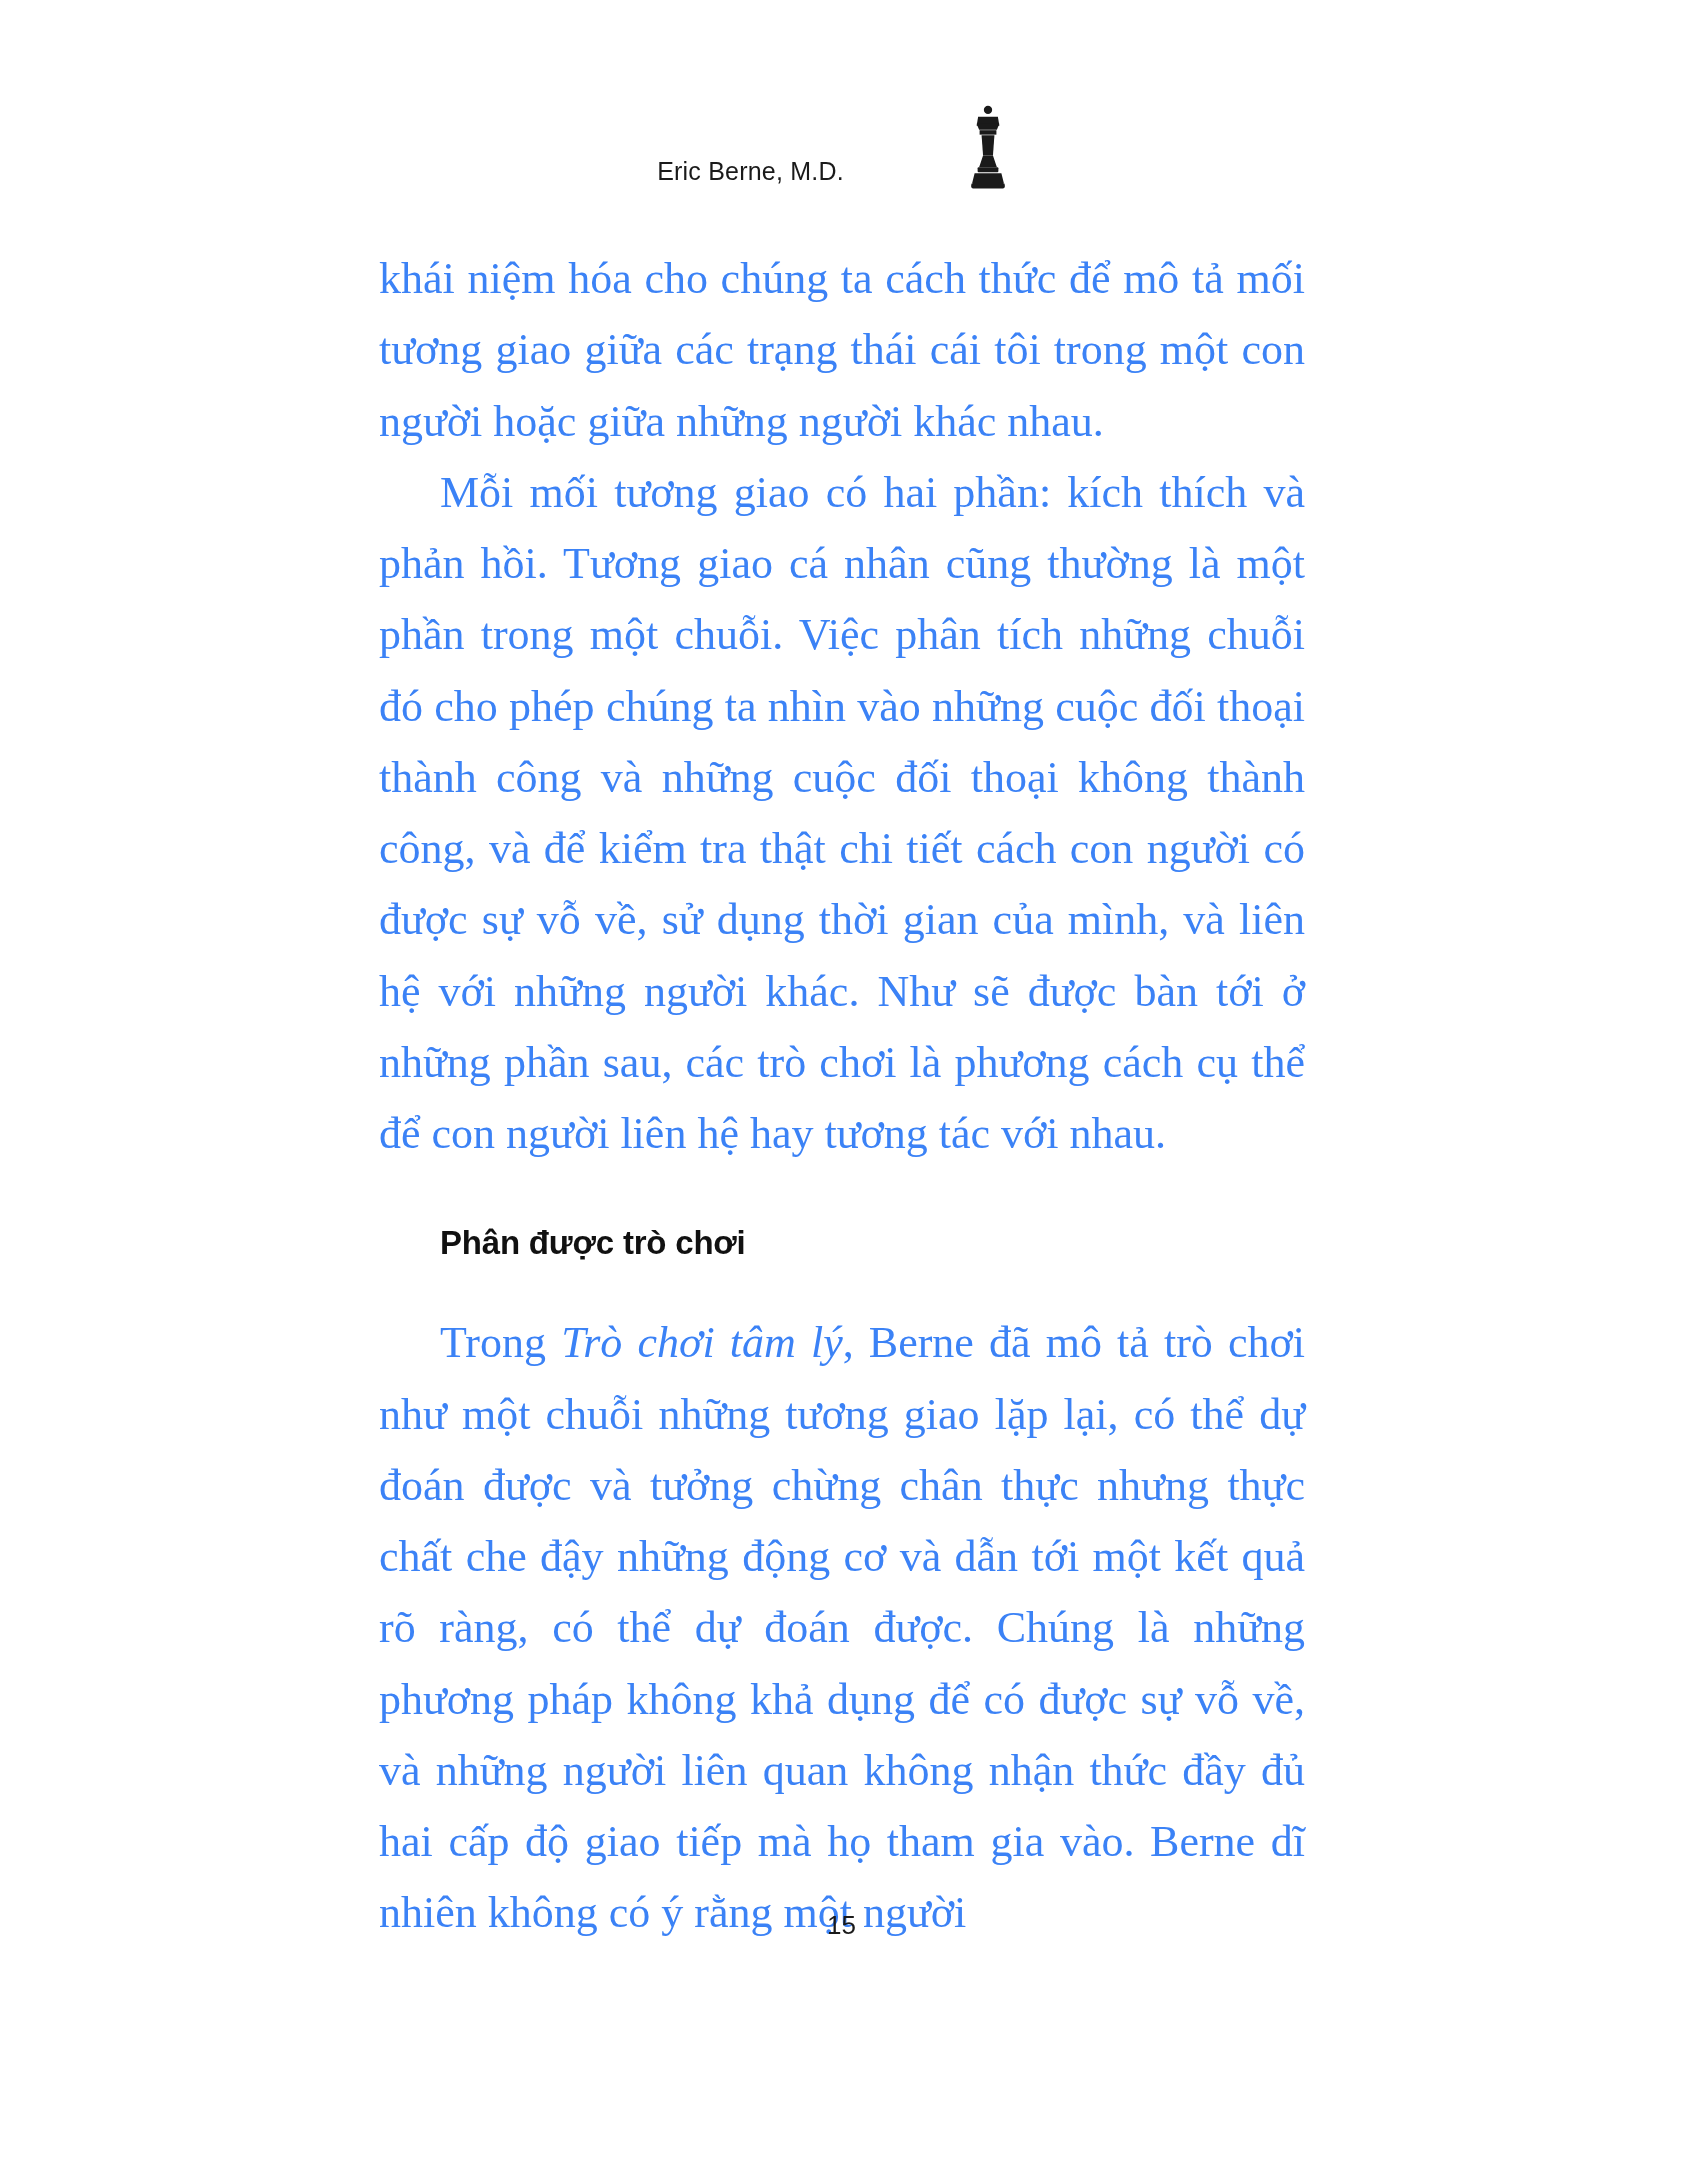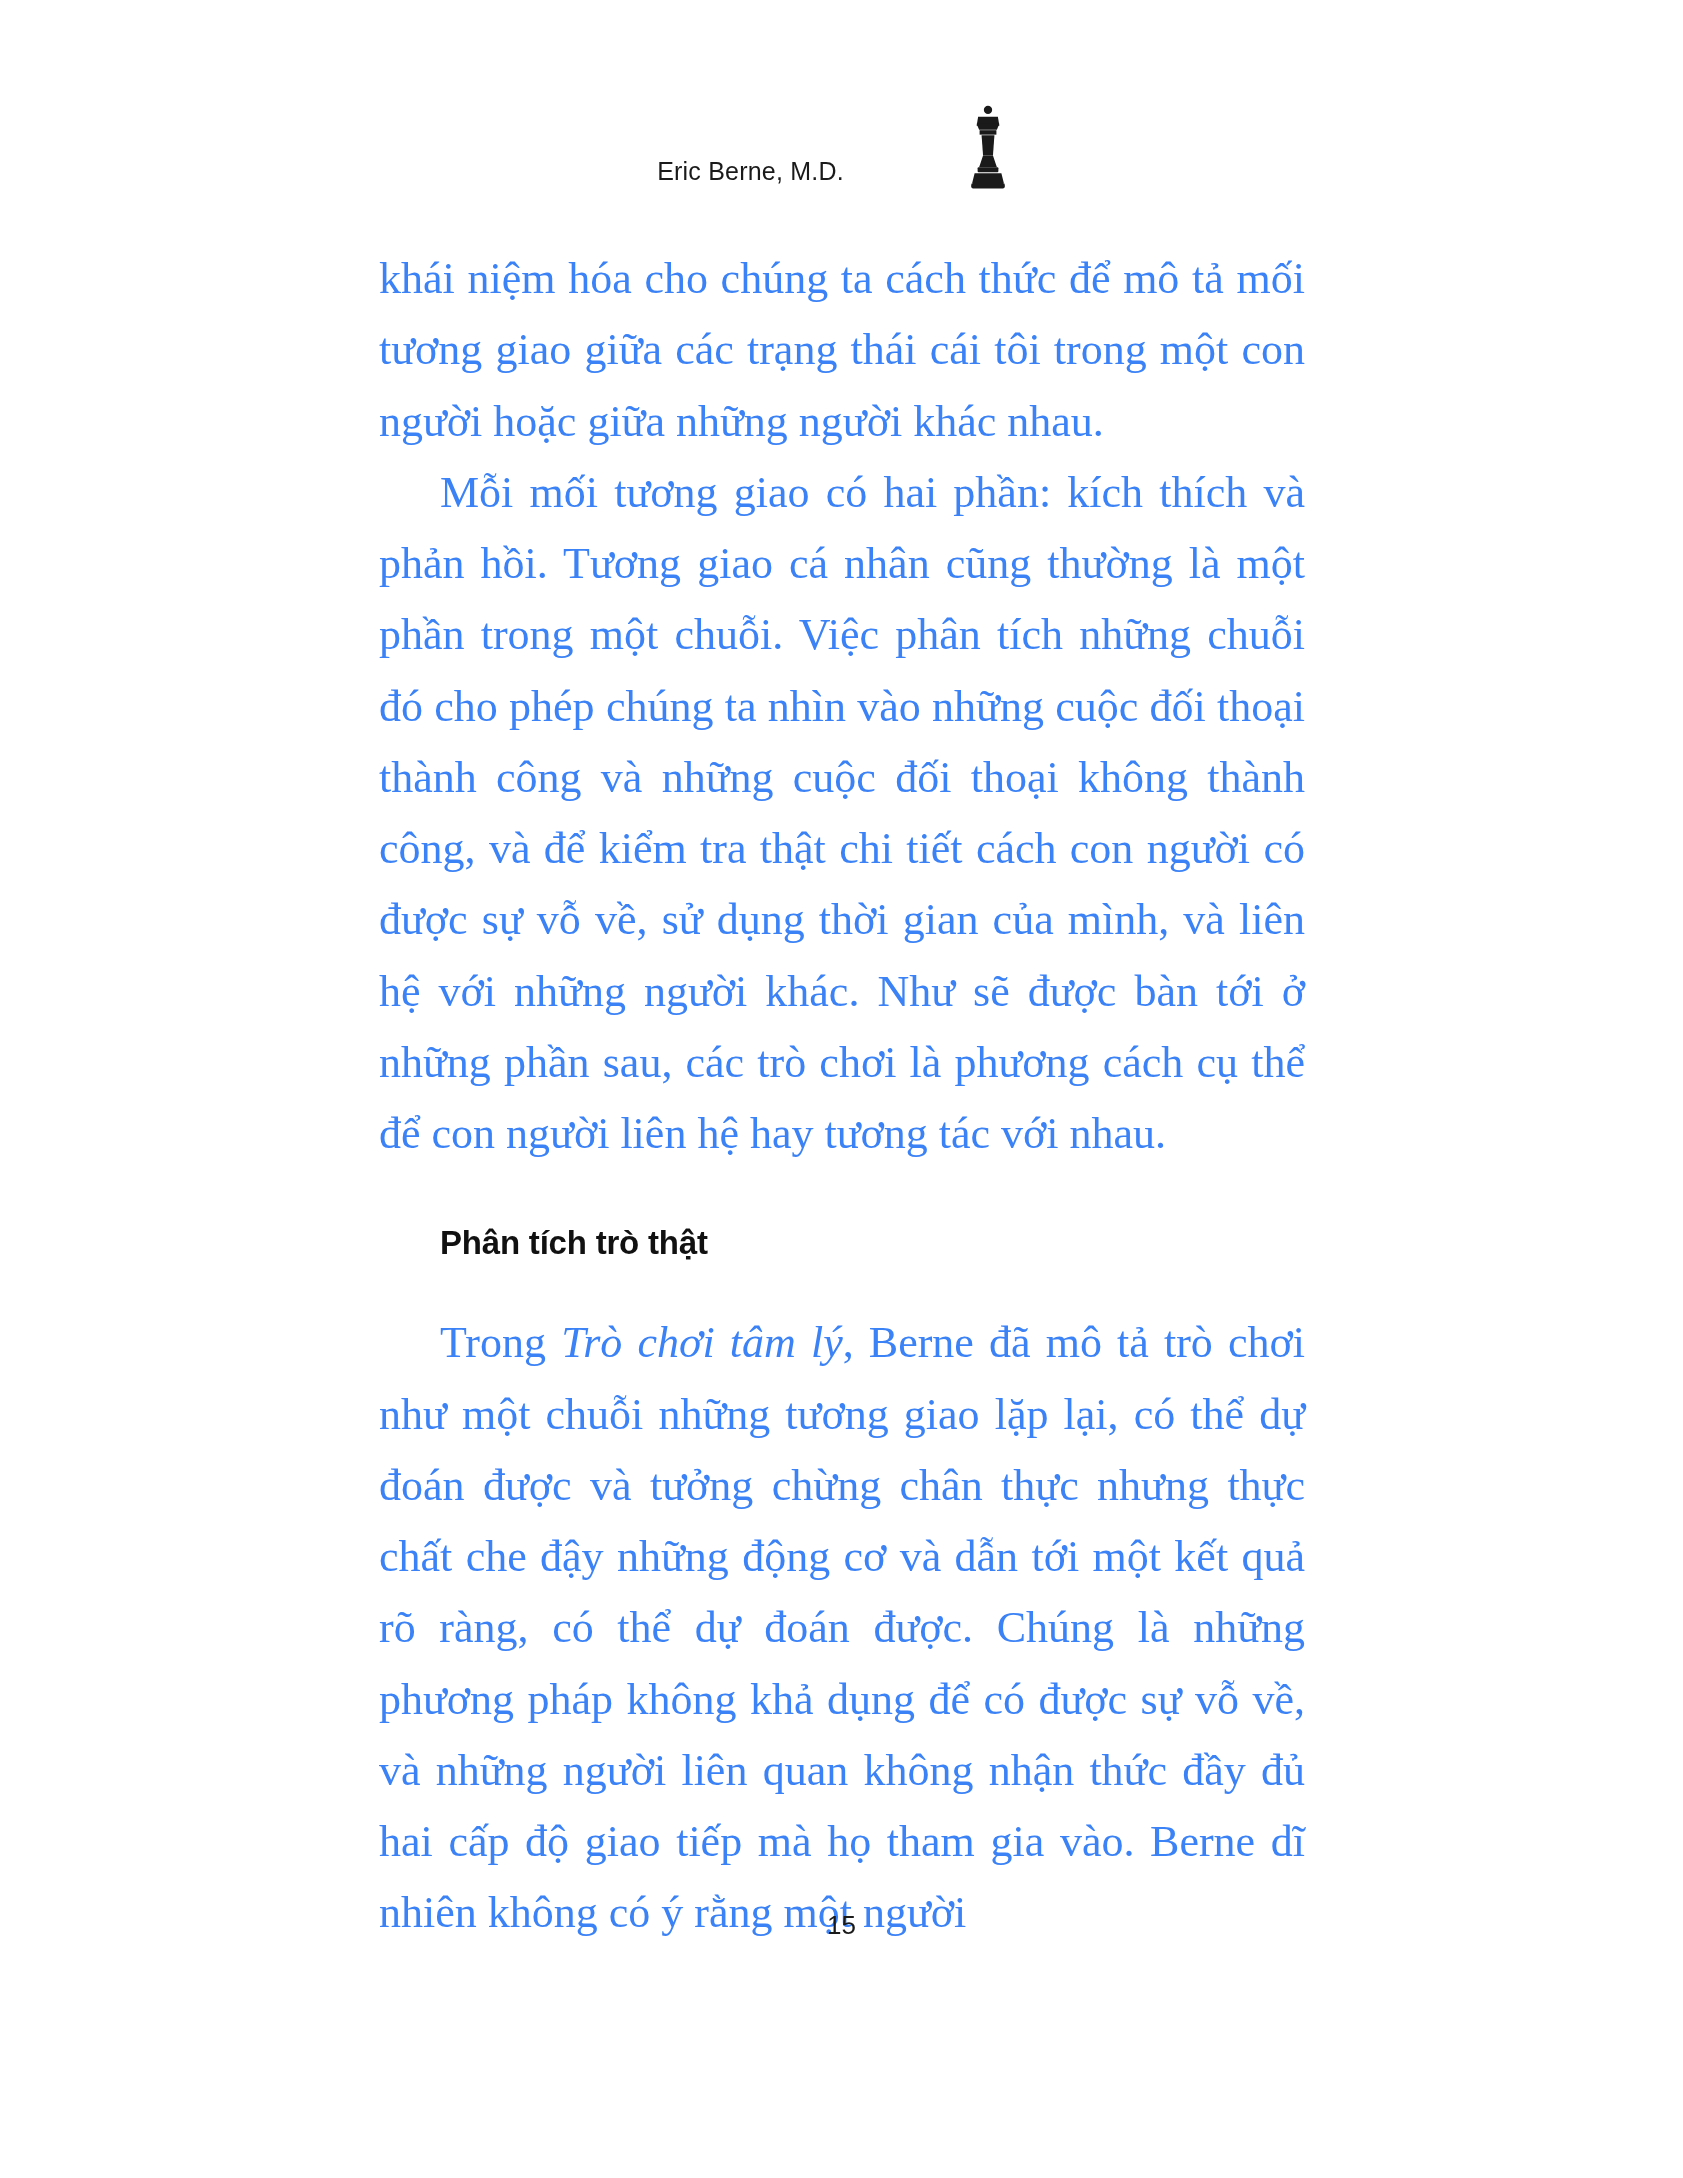--- a/index.html
+++ b/index.html
@@ -133,21 +133,21 @@
   </div>
 
   <div class="content">
 
     <p class="body-par first">khái niệm hóa cho chúng ta cách thức để mô tả mối tương giao giữa các trạng thái cái tôi trong một con người hoặc giữa những người khác nhau.</p>
 
     <p class="body-par indent">Mỗi mối tương giao có hai phần: kích thích và phản hồi. Tương giao cá nhân cũng thường là một phần trong một chuỗi. Việc phân tích những chuỗi đó cho phép chúng ta nhìn vào những cuộc đối thoại thành công và những cuộc đối thoại không thành công, và để kiểm tra thật chi tiết cách con người có được sự vỗ về, sử dụng thời gian của mình, và liên hệ với những người khác. Như sẽ được bàn tới ở những phần sau, các trò chơi là phương cách cụ thể để con người liên hệ hay tương tác với nhau.</p>
 
     <div class="spacer-head-top"></div>
 
-    <h2 class="section-heading">Phân tích trò thật</h2>
+    <h2 class="section-heading">Phân được trò chơi</h2>
 
     <div class="spacer-head-bottom"></div>
 
     <p class="body-par indent"><span>Trong </span><span class="ital">Trò chơi tâm lý</span><span>, Berne đã mô tả trò chơi như một chuỗi những tương giao lặp lại, có thể dự đoán được và tưởng chừng chân thực nhưng thực chất che đậy những động cơ và dẫn tới một kết quả rõ ràng, có thể dự đoán được. Chúng là những phương pháp không khả dụng để có được sự vỗ về, và những người liên quan không nhận thức đầy đủ hai cấp độ giao tiếp mà họ tham gia vào. Berne dĩ nhiên không có ý rằng một người</span></p>
 
   </div>
 
   <div class="folio">15</div>
 
 </div>

